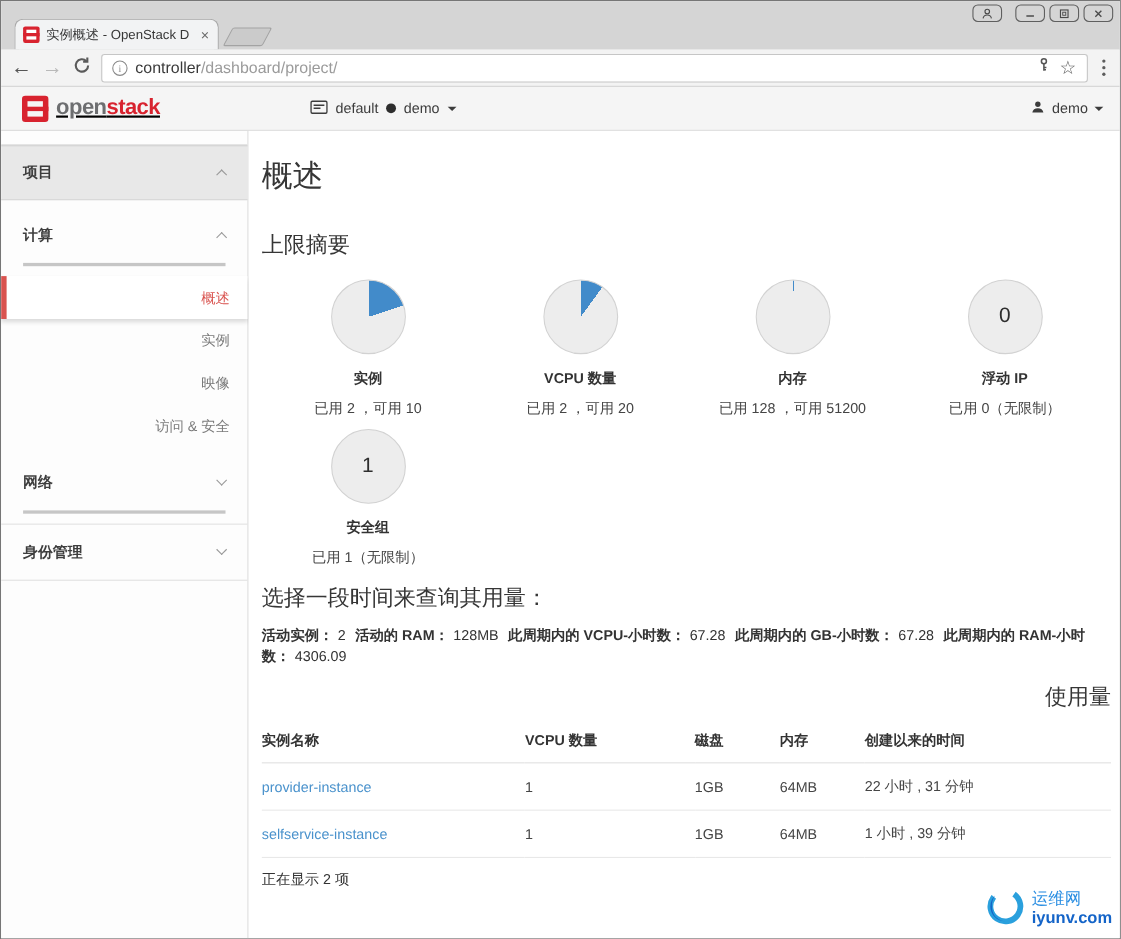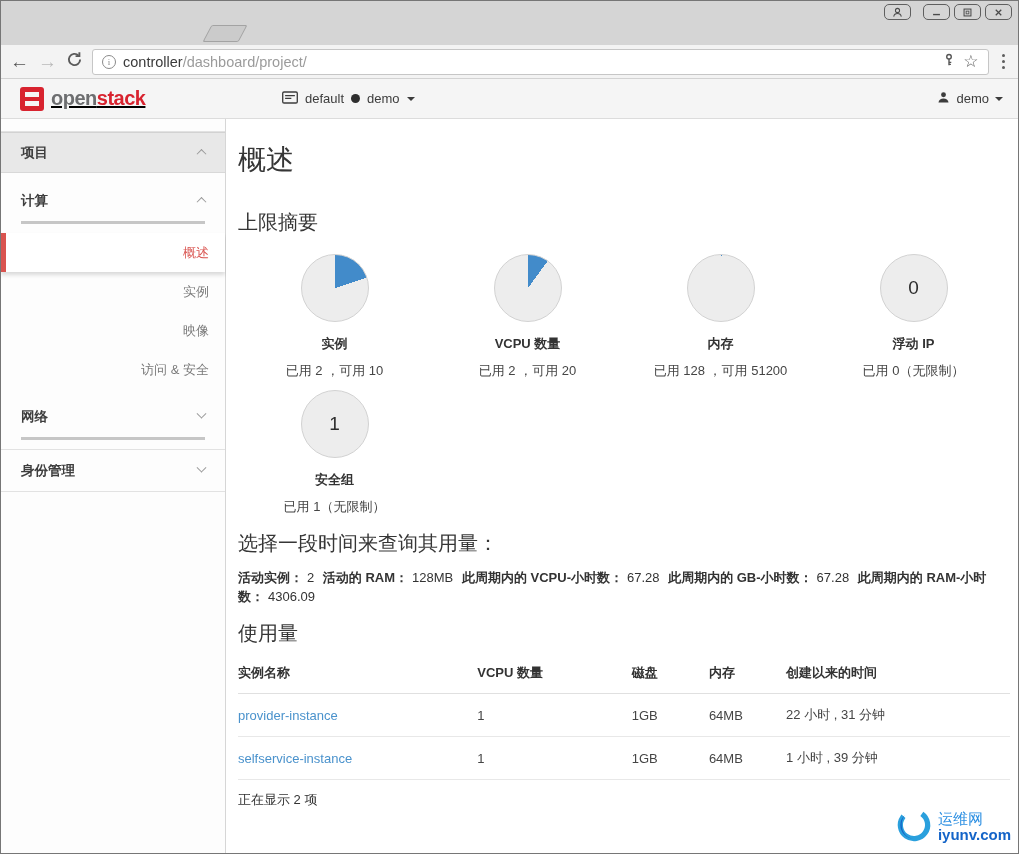--- a/index.html
+++ b/index.html
@@ -58,21 +58,21 @@
   .ctx-dot { width:9px; height:9px; border-radius:50%; background:#2e2e2e; }
   .caret { display:inline-block; width:0; height:0; border-left:4px solid transparent;
            border-right:4px solid transparent; border-top:4px solid #3c3c3c; }
   .user-menu { margin-left:auto; margin-right:15px; display:flex; align-items:center; gap:6px;
                font-size:13px; color:#3c3c3c; }
 
   
   .app-body { display:flex; height:734px; }
   .sidebar { width:225px; flex:0 0 225px; border-right:1px solid #d6d6d6; background:#fdfdfd; padding-top:12px; }
   .sdiv { border-top:1px solid #e2e2e2; }
-  .side-head { height:41px; display:flex; align-items:center; justify-content:space-between;
+  .side-head { height:50px; display:flex; align-items:center; justify-content:space-between;
                padding:0 20px; font-weight:bold; font-size:13.5px; color:#3e3e3e; }
   .side-head.gray { background:#e8e8e8; border-top:1px solid #d2d2d2; border-bottom:1px solid #d8d8d8; }
   .chev { display:inline-block; width:7px; height:7px; border-right:1.6px solid #9a9a9a; border-bottom:1.6px solid #9a9a9a; }
   .chev-up { transform:rotate(-135deg) translate(-1px,-1px); }
   .chev-down { transform:rotate(45deg) translate(-2px,-2px); }
   .underline { margin:0 20px 9px 20px; border-bottom:3px solid #c6c6c6; }
   .side-item { height:39px; line-height:39px; text-align:right; padding-right:16px;
                font-size:13px; color:#7a7a7a; }
   .side-item.active { color:#d9534f; background:#fff; border-left:5px solid #d9534f;
                       box-shadow:0 3px 4px rgba(0,0,0,.14); }
@@ -99,21 +99,21 @@
              font-family:"Liberation Sans", sans-serif; }
   .btn-submit { height:32px; margin-left:16px; padding:0 13px; background:#428bca;
                 border:1px solid #357ebd; border-radius:4px; color:#fff; font-size:13px;
                 font-family:"Liberation Sans", sans-serif; }
   .q-hint { margin-left:9px; font-size:13px; color:#333; }
 
   .stats { margin-top:11px; font-size:13px; color:#333; line-height:19px; }
   .stat { margin-right:5px; }
   .stat b { margin-right:4px; }
 
-  .usage-head { margin-top:14px; display:flex; justify-content:space-between; align-items:flex-start;gap:20px; }
+  .usage-head { margin-top:14px; display:flex; justify-content:flex-end; align-items:flex-start;gap:20px; }
   .btn-csv { height:30px; padding:0 10px; background:#fff; border:1px solid #c8c8c8; border-radius:4px;
              display:flex; align-items:center; gap:6px; font-size:12.5px; color:#333;
              font-family:"Liberation Sans", sans-serif; }
   table.usage { width:100%; border-collapse:collapse; margin-top:8px; font-size:13px; }
   table.usage th { text-align:left; font-weight:bold; color:#333; padding:9px 0 11px; border-bottom:1px solid #e0e0e0; }
   table.usage td { padding:12px 0; border-bottom:1px solid #e8e8e8; color:#454545; }
   .col-name { width:31%; } .col-vcpu { width:20%; } .col-disk { width:10%; } .col-mem { width:10%; }
   a.inst-link { color:#4a92cc; text-decoration:none; }
   .table-footer { padding:11px 0; font-size:13px; color:#333; }
 
@@ -153,20 +153,25 @@
             </svg>
         </span>
       </div>
       <div class="winbtn">
         <span>
           <svg width="11" height="11" viewBox="0 0 16 16">
               <path d="M4 4l8 8M12 4l-8 8" stroke="#4a4a4a" stroke-width="1.8"></path>
             </svg>
         </span>
       </div>
+    </div>
+    <div class="tab">
+      <span class="favicon"></span>
+      <span class="tab-title">实例概述 - OpenStack D</span>
+      <span class="tab-close">×</span>
     </div>
     <div class="newtab-stub"></div>
   </div>
 
   <div class="toolbar">
     <span class="nav-ic">←</span>
     <span class="nav-ic disabled">→</span>
     <span>
       <svg width="17" height="17" viewBox="0 0 16 16">
           <path d="M13.3 8a5.3 5.3 0 1 1-1.5-3.7" fill="none" stroke="#5a5a5a" stroke-width="1.8"></path>

